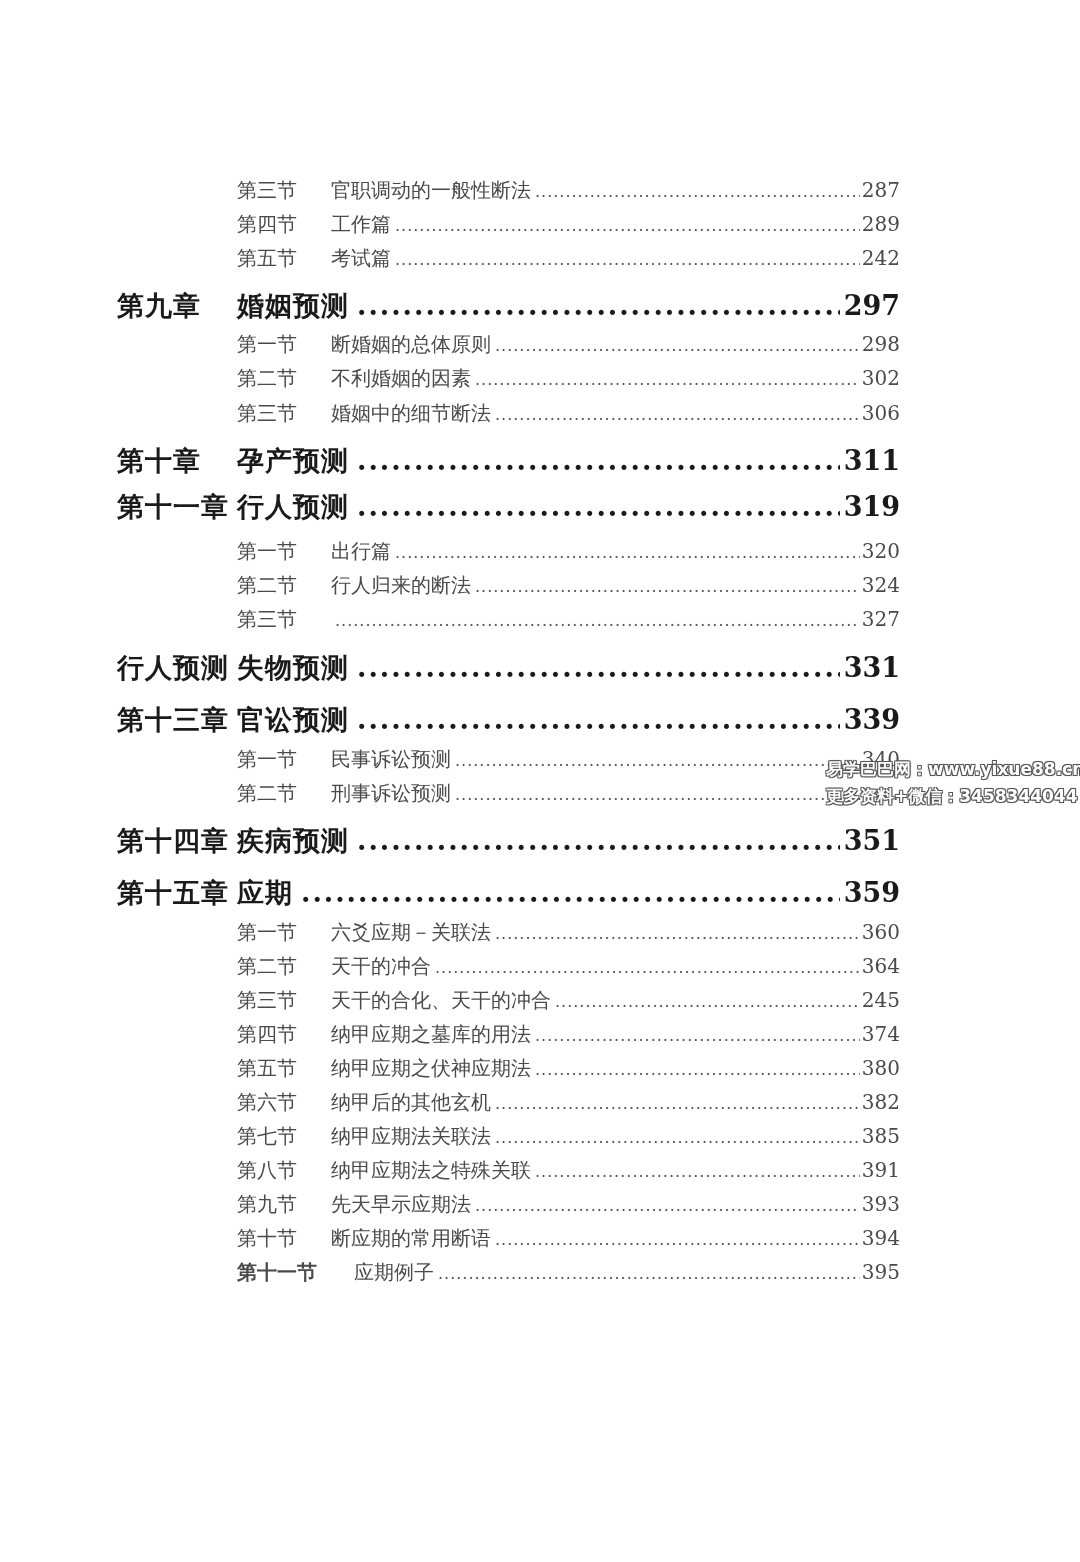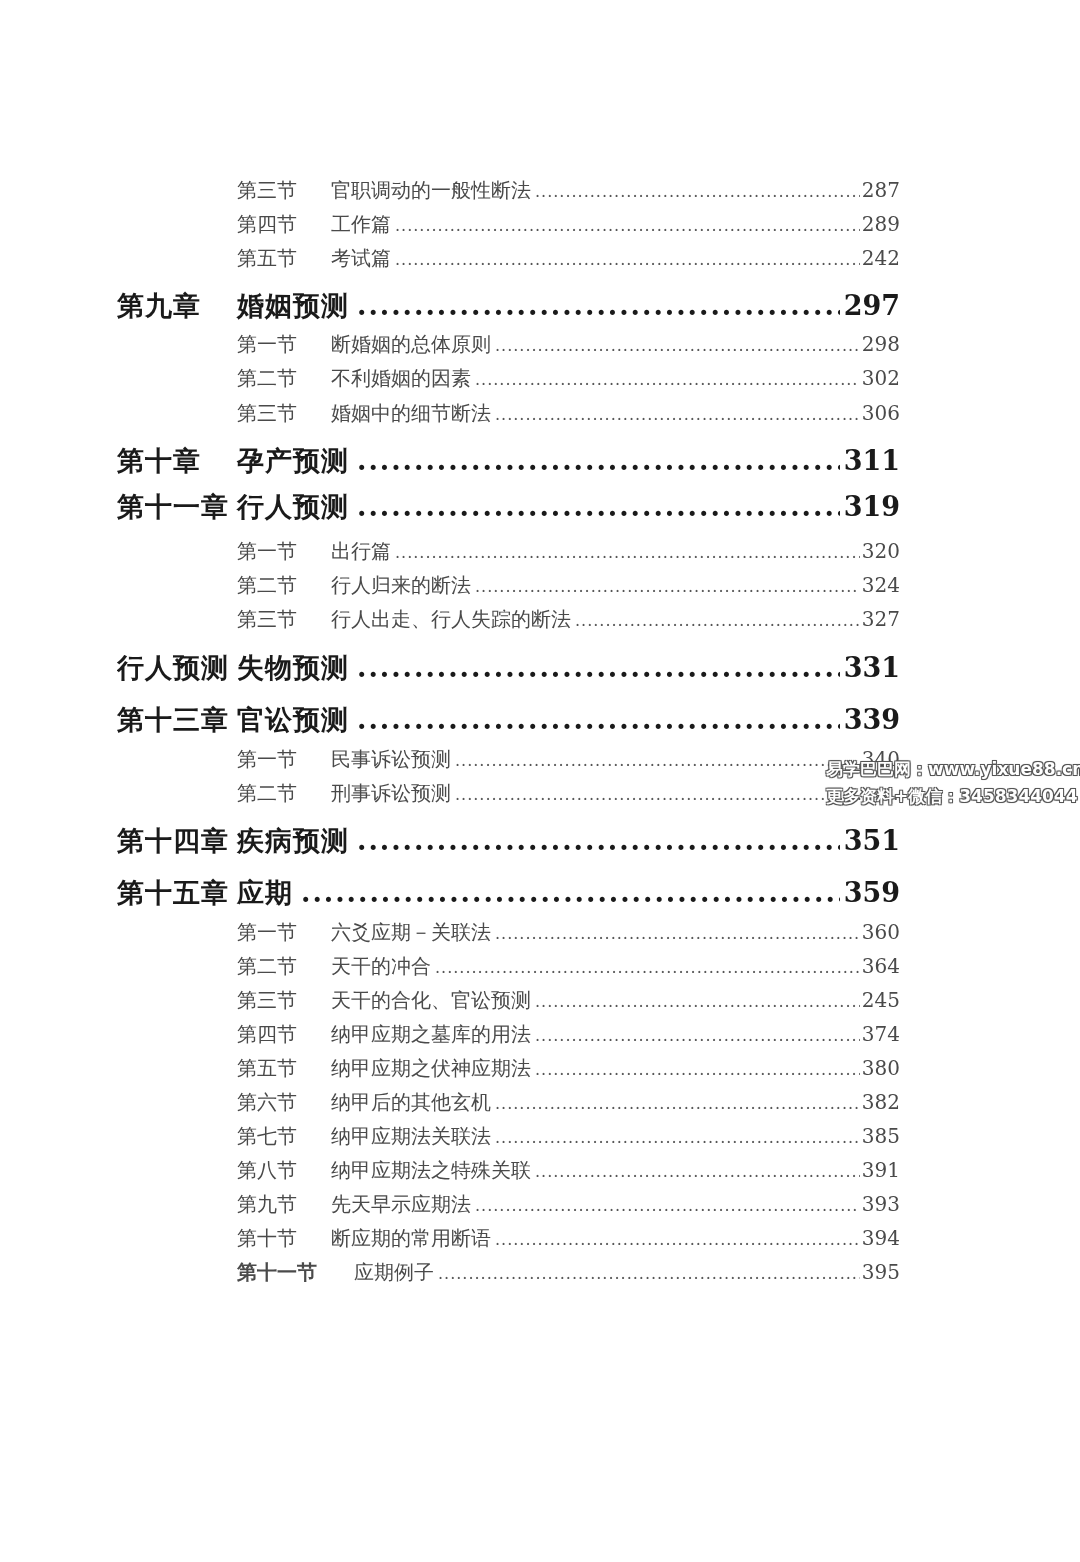--- a/index.html
+++ b/index.html
@@ -179,21 +179,20 @@
     <span class="page">320</span>
   </div>
   <div class="row section" style="top:570px">
     <span class="label">第二节</span>
     <span class="title">行人归来的断法</span>
     <span class="leader"></span>
     <span class="page">324</span>
   </div>
   <div class="row section" style="top:604px">
     <span class="label">第三节</span>
-    <span class="title">行人出走、行人失踪的断法</span>
     <span class="leader"></span>
     <span class="page">327</span>
   </div>
 
   <div class="row chapter" style="top:650px">
     <span class="label">行人预测</span>
     <span class="title">失物预测</span>
     <span class="leader"></span>
     <span class="page">331</span>
   </div>
@@ -237,21 +236,21 @@
     <span class="page">360</span>
   </div>
   <div class="row section" style="top:951px">
     <span class="label">第二节</span>
     <span class="title">天干的冲合</span>
     <span class="leader"></span>
     <span class="page">364</span>
   </div>
   <div class="row section" style="top:985px">
     <span class="label">第三节</span>
-    <span class="title">天干的合化、官讼预测</span>
+    <span class="title">天干的合化、天干的冲合</span>
     <span class="leader"></span>
     <span class="page">245</span>
   </div>
   <div class="row section" style="top:1019px">
     <span class="label">第四节</span>
     <span class="title">纳甲应期之墓库的用法</span>
     <span class="leader"></span>
     <span class="page">374</span>
   </div>
   <div class="row section" style="top:1053px">

